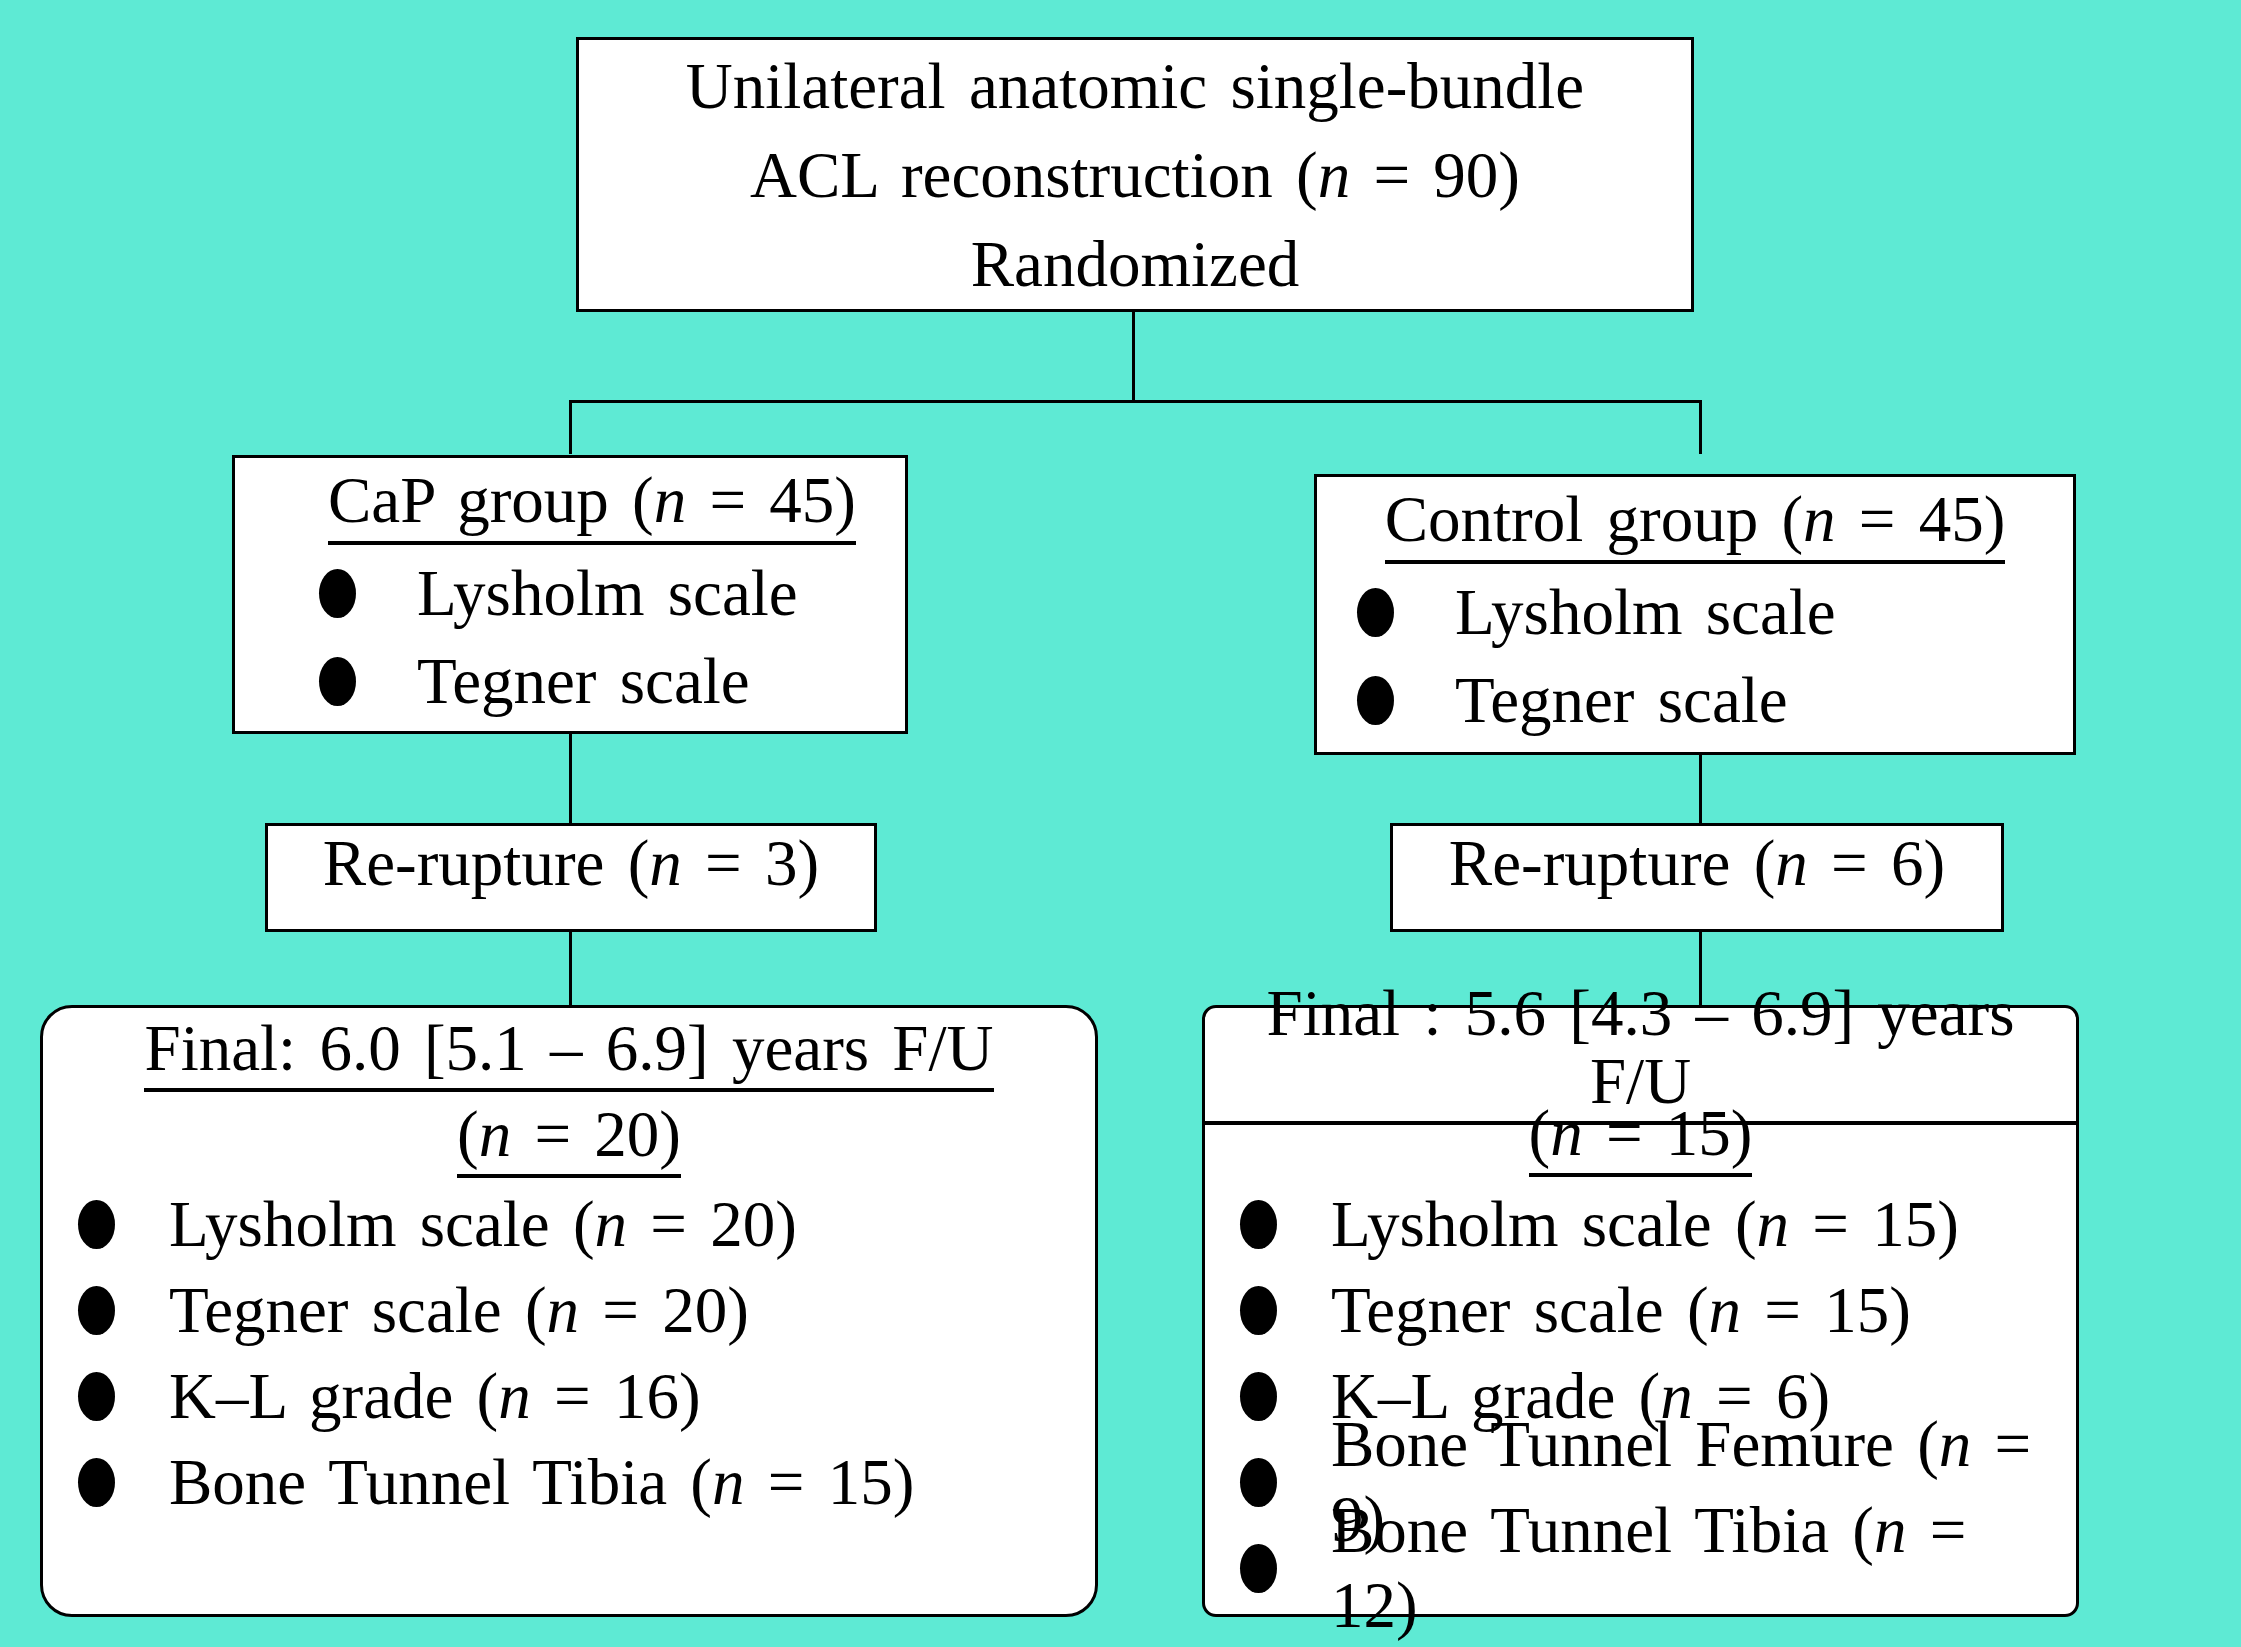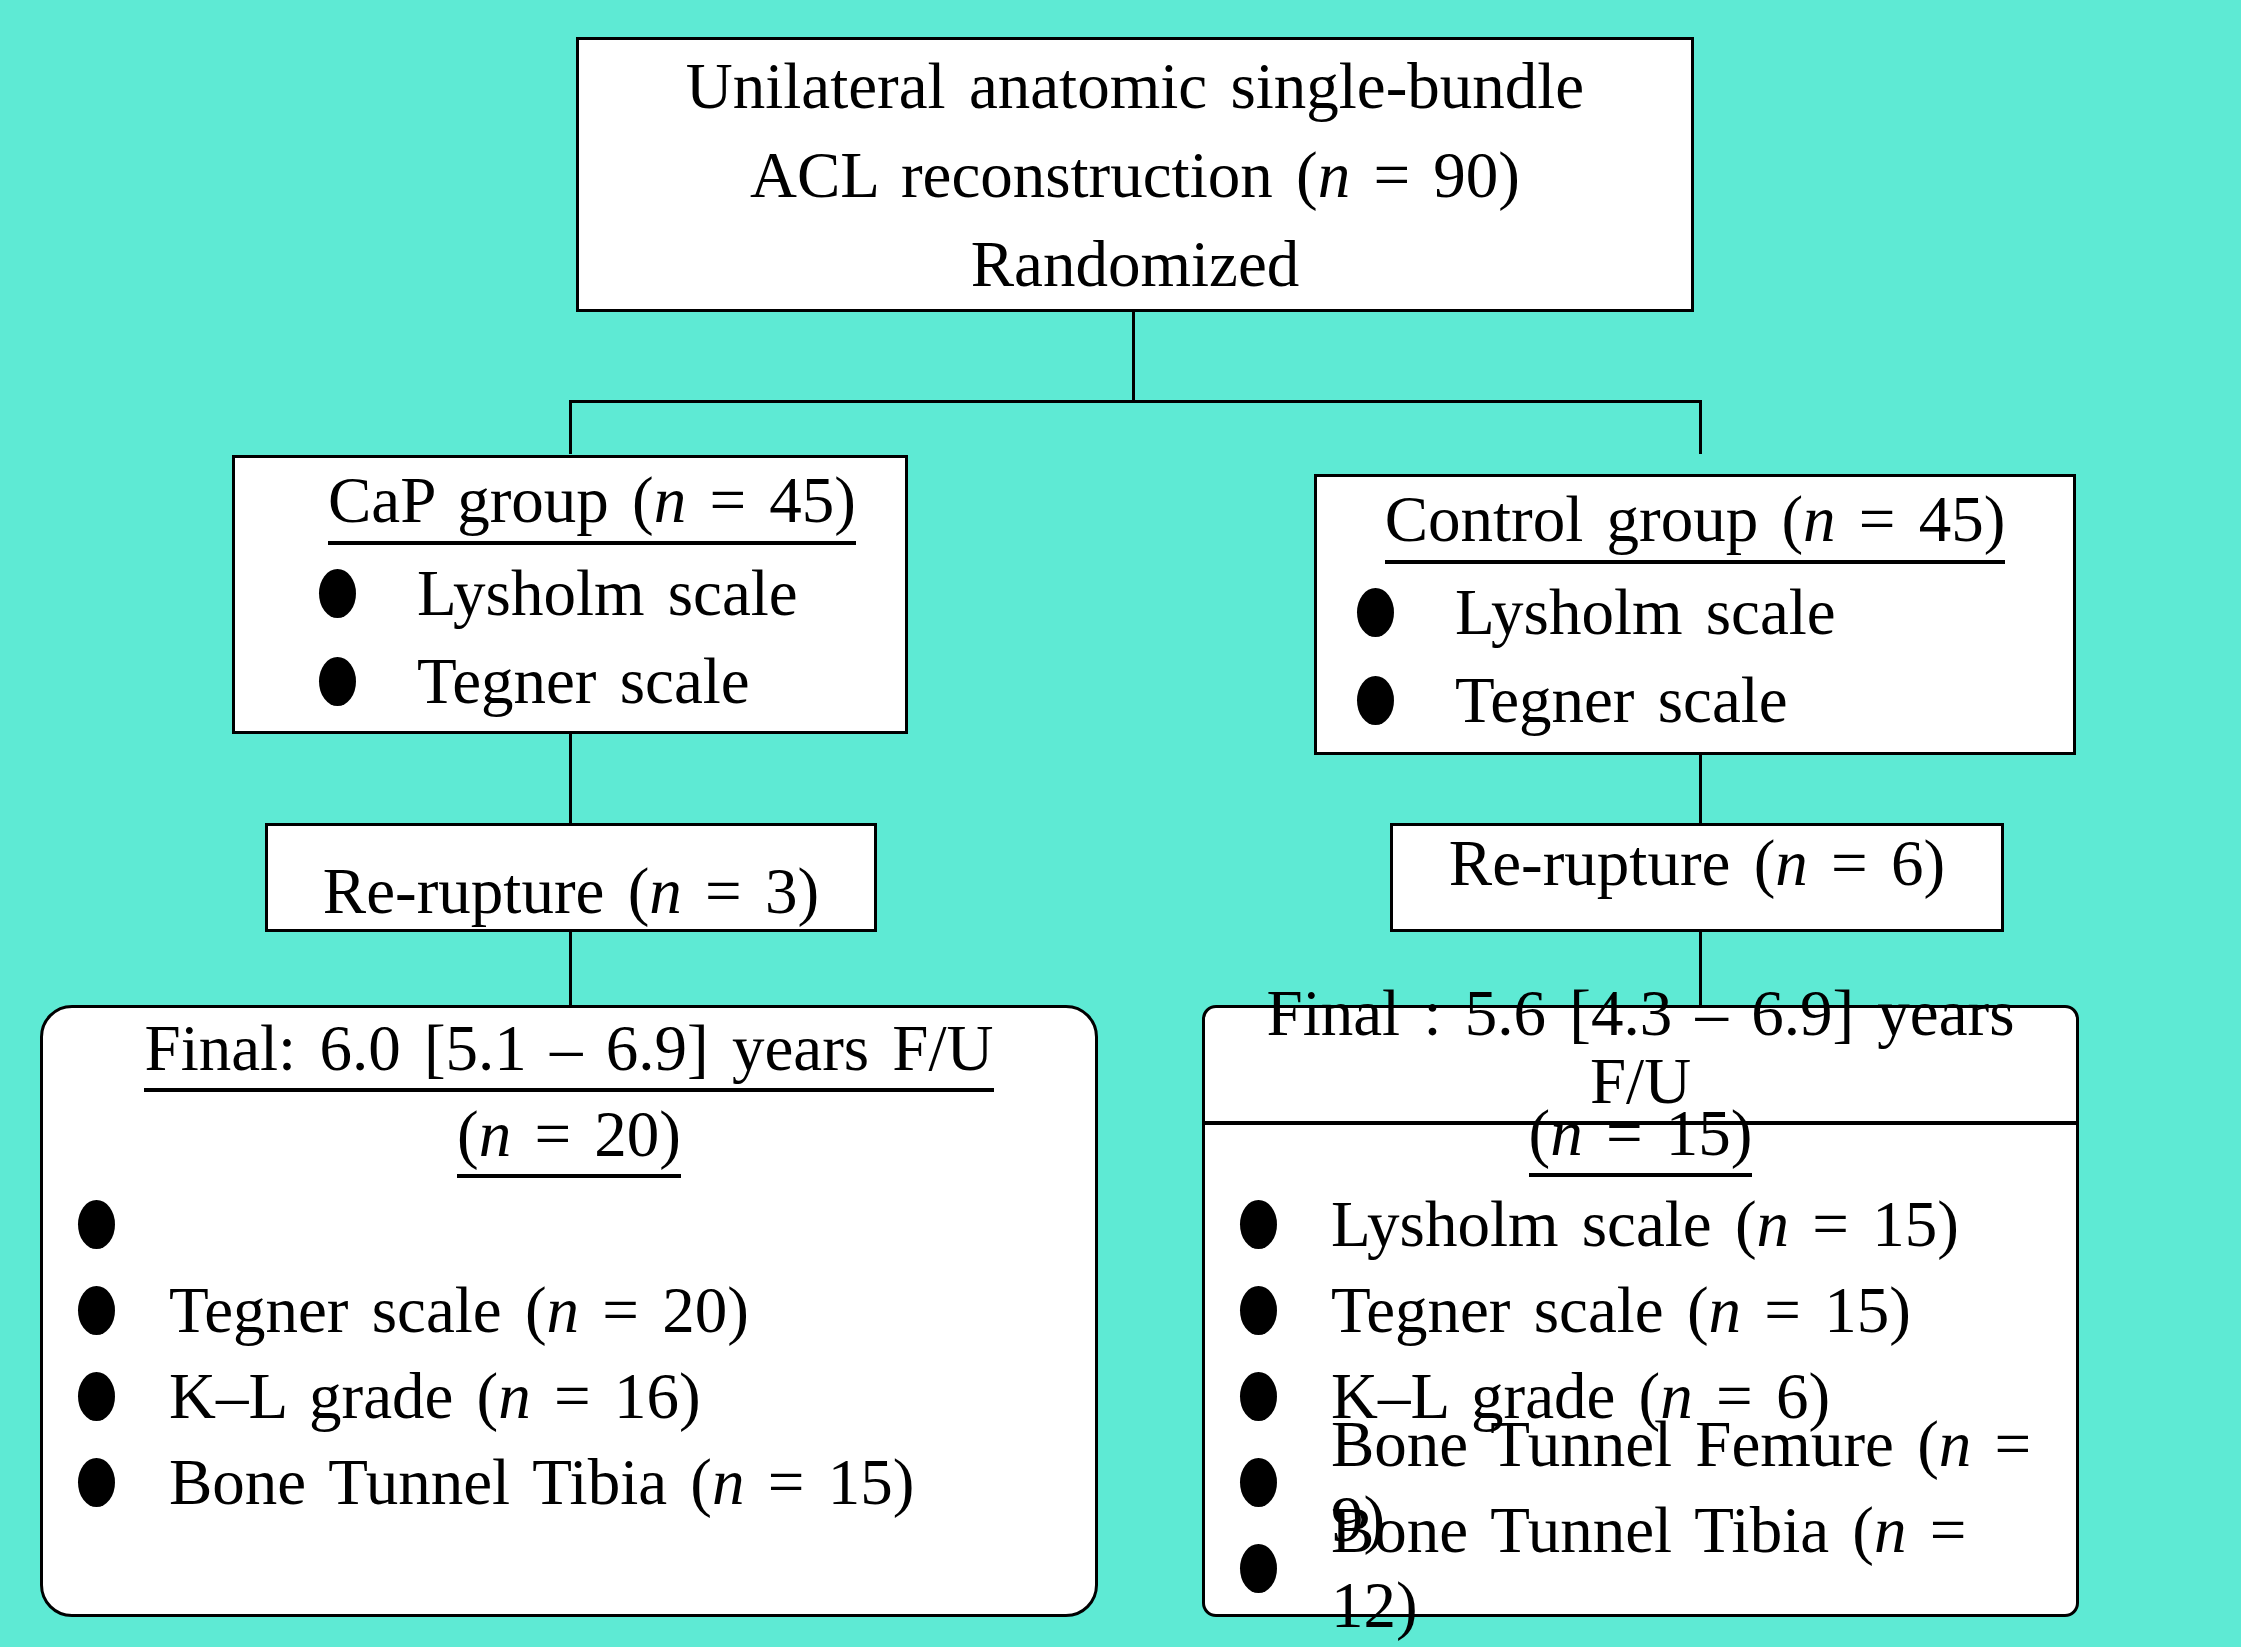--- a/index.html
+++ b/index.html
@@ -34,21 +34,21 @@
     padding-bottom: 6.1px;
     line-height: 1.05;
   }
   .vline { width: 2.6px; }
   .hline { height: 2.6px; }
 
   
   #title-box   { left: 576px;  top: 37px;   width: 1118px; height: 275px; padding-top: 1.8px; }
   #cap-box     { left: 232px;  top: 455px;  width: 676px;  height: 279px; padding-top: 3.5px; padding-left: 44px; }
   #control-box { left: 1314px; top: 474px;  width: 762px;  height: 281px; padding-top: 3.5px; }
-  #rerupt-left  { left: 265px;  top: 823px; width: 612px; height: 109px; display: flex; align-items: flex-end; justify-content: center; }
+  #rerupt-left  { left: 265px;  top: 823px; width: 612px; height: 109px; display: flex; align-items: flex-start; justify-content: center; }
   #rerupt-right { left: 1390px; top: 823px; width: 614px; height: 109px; display: flex; align-items: flex-start; justify-content: center; }
   #final-left  { left: 40px;   top: 1005px; width: 1058px; height: 612px; padding-top: 1.8px; border-radius: 32px; }
   #final-right { left: 1202px; top: 1005px; width: 877px; height: 612px; padding-top: 1px; border-radius: 14px; }
 
   
   #conn-title-down   { left: 1132px; top: 312px;  height: 91px; }
   #conn-main-h       { left: 569px;  top: 400px;  width: 1132px; }
   #conn-left-drop    { left: 569px;  top: 400px;  height: 54px; }
   #conn-right-drop   { left: 1699px; top: 400px;  height: 54px; }
   #conn-cap-rerupt   { left: 569px;  top: 734px;  height: 89px; }
@@ -164,20 +164,21 @@
 
   <div class="box" id="final-left">
     <div class="final-line">
       <span class="u">Final: 6.0 [5.1 – 6.9] years F/U</span>
     </div>
     <div class="final-line">
       <span class="u"><span>(</span><i>n</i><span> = 20)</span></span>
     </div>
     <div class="final-bullet-row">
       <span class="dot"></span>
+      <span><span>Lysholm scale (</span><i>n</i><span> = 20)</span></span>
     </div>
     <div class="final-bullet-row">
       <span class="dot"></span>
       <span><span>Tegner scale (</span><i>n</i><span> = 20)</span></span>
     </div>
     <div class="final-bullet-row">
       <span class="dot"></span>
       <span><span>K–L grade (</span><i>n</i><span> = 16)</span></span>
     </div>
     <div class="final-bullet-row">

